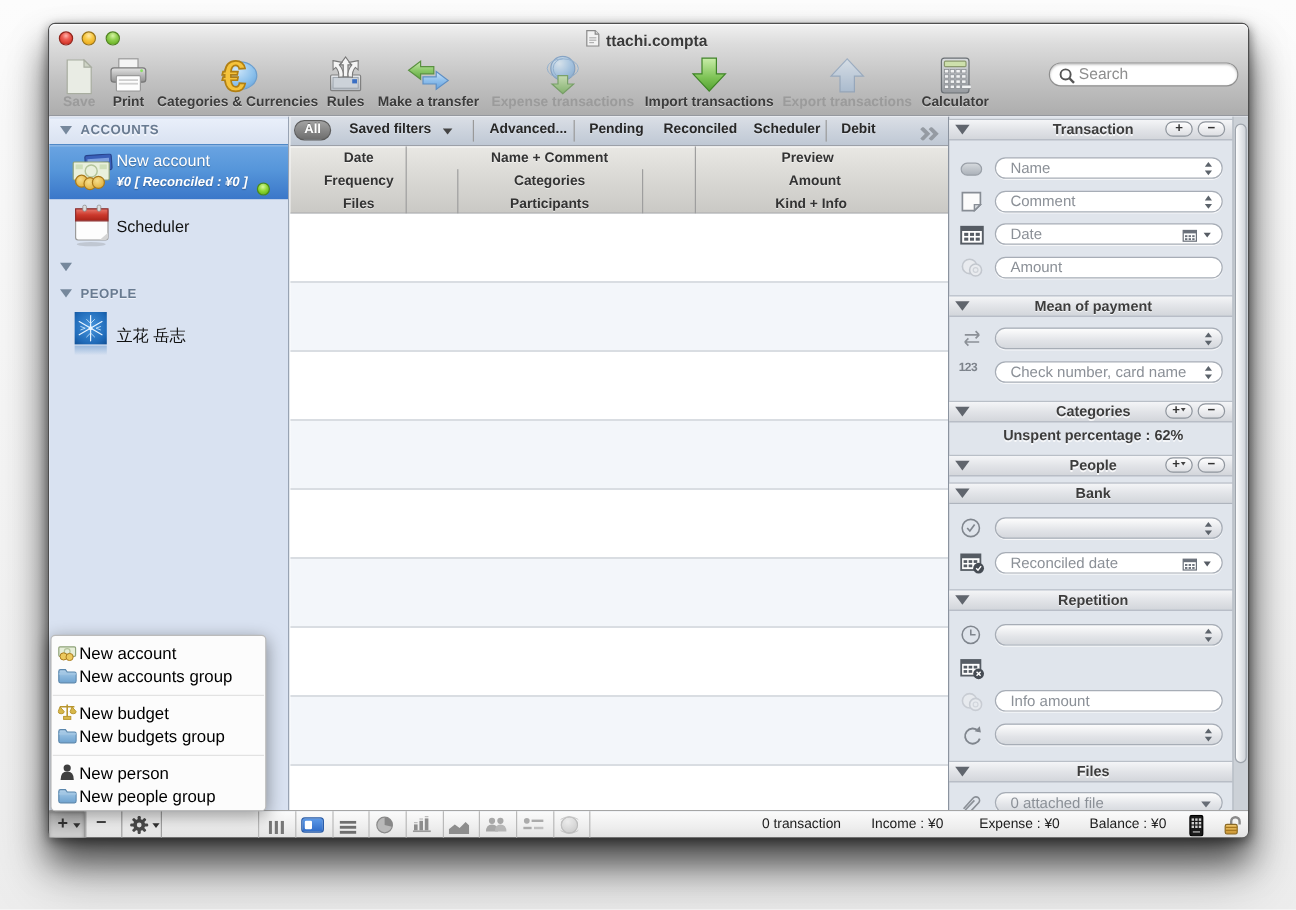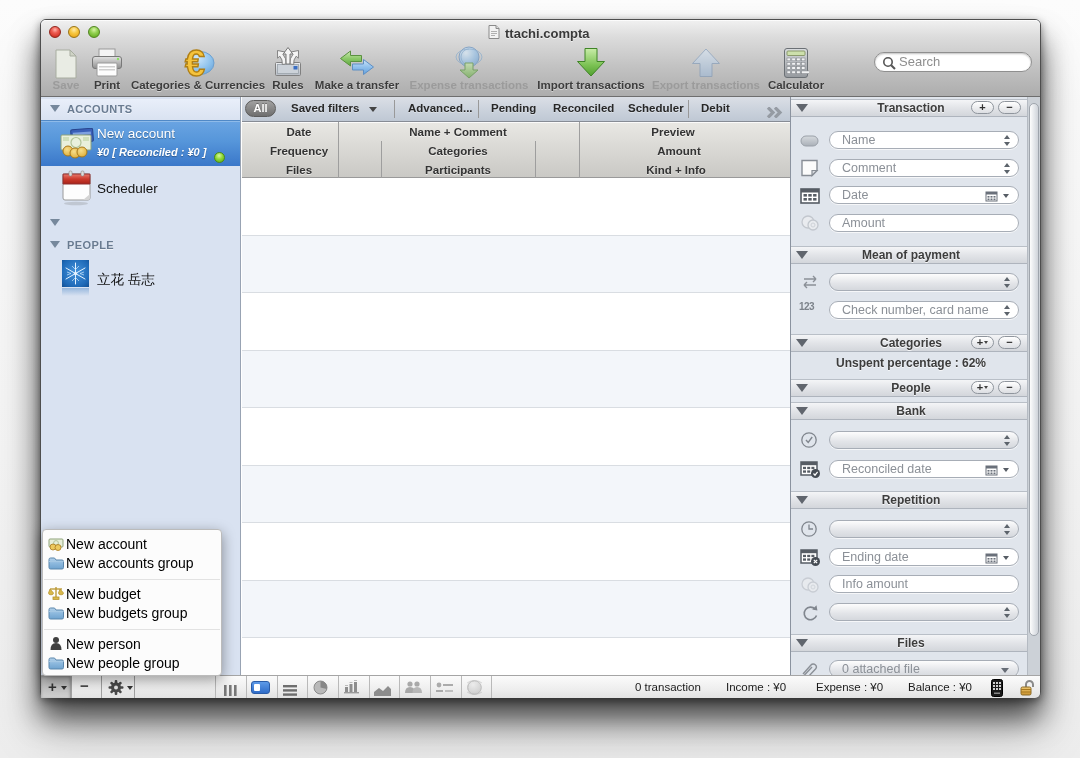--- a/index.html
+++ b/index.html
@@ -410,32 +410,20 @@
             <g fill="#565c64">
               <rect x="4" y="6.8" width="3" height="2.3"></rect>
               <rect x="8.2" y="6.8" width="3" height="2.3"></rect>
               <rect x="12.4" y="6.8" width="3" height="2.3"></rect>
               <rect x="4" y="10.4" width="3" height="2.3"></rect>
               <rect x="8.2" y="10.4" width="3" height="2.3"></rect>
             </g>
             <circle cx="16.5" cy="13.5" r="4.5" fill="#454b53"></circle>
             <path d="M14.8 11.8 l3.4 3.4 m0 -3.4 l-3.4 3.4" stroke="#fff" stroke-width="1.2"></path>
           </svg></div>
- <div class="pill" style="top:450.5px">Ending date<span style="position:absolute;right:20px;top:3px"><svg width="13" height="11">
-              <rect x="1" y="1" width="11" height="9" fill="#fff" stroke="#6a707a"></rect>
-              <rect x="1" y="1" width="11" height="2.5" fill="#6a707a"></rect>
-              <g fill="#6a707a">
-                <rect x="2.5" y="5" width="2" height="1.6"></rect>
-                <rect x="5.5" y="5" width="2" height="1.6"></rect>
-                <rect x="8.5" y="5" width="2" height="1.6"></rect>
-                <rect x="2.5" y="7.5" width="2" height="1.6"></rect>
-                <rect x="5.5" y="7.5" width="2" height="1.6"></rect>
-                <rect x="8.5" y="7.5" width="2" height="1.6"></rect>
-              </g>
-            </svg></span><span style="position:absolute;right:9px;top:7px;width:0;height:0;border-left:3.5px solid transparent;border-right:3.5px solid transparent;border-top:4.5px solid #565c64"></span></div>
  <div class="picon" style="top:479px"><svg width="22" height="18" opacity=".6">
             <circle cx="9" cy="8" r="6" fill="#eceef0" stroke="#b9bdc4" stroke-width="1.3"></circle>
             <circle cx="14" cy="11" r="5" fill="#eceef0" stroke="#b9bdc4" stroke-width="1.3"></circle>
             <circle cx="14" cy="11" r="2" fill="none" stroke="#c9cdd2"></circle>
           </svg></div>
  <div class="pill" style="top:478px">Info amount</div>
  <div class="picon" style="top:507px"><svg width="22" height="18">
             <path d="M16.2 5.2 a6.3 6.3 0 1 0 1.3 6.3" fill="none" stroke="#80868e" stroke-width="1.6"></path>
             <path d="M17.5 1.2 l.9 5.2 -5.2 -1 z" fill="#80868e"></path>
           </svg></div>

